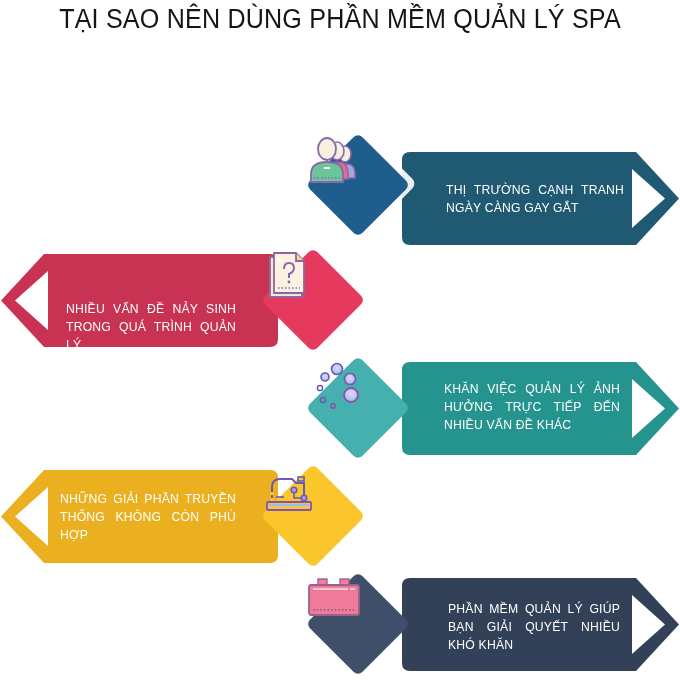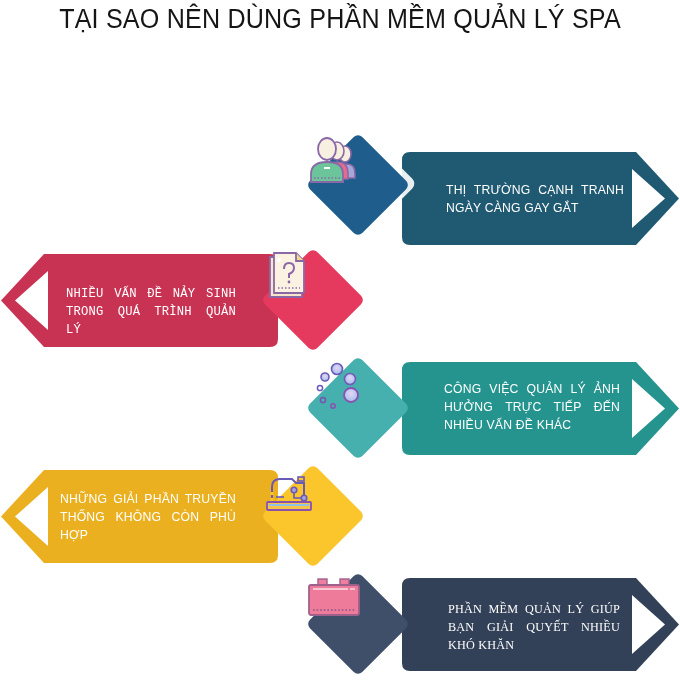--- a/index.html
+++ b/index.html
@@ -39,21 +39,21 @@
     <rect x="21" y="37" width="6" height="2" fill="#ffffff"></rect>
     <line x1="11" y1="48" x2="37" y2="48" stroke="#8a68a8" stroke-width="1.6" stroke-dasharray="1.5 2"></line>
   </svg>
 </div>
 
 <div class="banner" style="left:0px; top:254px;">
   <svg width="280" height="93">
     <path d="M270 0 H44 L1 46.5 L44 93 H270 Q278 93 278 85 V8 Q278 0 270 0 Z" fill="#c83253"></path>
     <path d="M48 17 L15 46.5 L48 76 Z" fill="#ffffff"></path>
   </svg>
-  <div class="txt" style="left:66px; top:31px; width:170px;font-family:Liberation Mono, monospace;">NHIỀU VẤN ĐỀ NẢY SINH TRONG QUÁ TRÌNH QUẢN LÝ</div>
+  <div class="txt" style="left:66px; top:46px; width:170px;">NHIỀU VẤN ĐỀ NẢY SINH TRONG QUÁ TRÌNH QUẢN LÝ</div>
 </div>
 <div class="diamond" style="left:258px; top:245px;">
   <svg width="110" height="110">
     <rect x="18" y="18" width="74" height="74" rx="6" fill="#e53a5d" transform="rotate(45 55 55)"></rect>
   </svg>
   <svg class="icon" viewBox="0 0 60 60">
     <path d="M12 12 H36 L44 20 V52 H12 Z" fill="#f7e6c8" stroke="#8a68a8" stroke-width="1.8"></path>
     <path d="M16 8 H38 L46 16 V48 H16 Z" fill="#fbf2e2" stroke="#8a68a8" stroke-width="1.8"></path>
     <path d="M38 8 V16 H46" fill="#f5d98a" stroke="#8a68a8" stroke-width="1.8"></path>
     <path d="M26 24 Q26 18 31 18 Q36 18 36 23 Q36 27 31 29 V33" fill="none" stroke="#8a68a8" stroke-width="2"></path>
@@ -61,21 +61,21 @@
     <line x1="20" y1="43" x2="42" y2="43" stroke="#8a68a8" stroke-width="1.6" stroke-dasharray="1.5 2"></line>
     <path d="M20 14 l1 -2 l1 2 l2 1 l-2 1 l-1 2 l-1 -2 l-2 -1 z" fill="#ffffff"></path>
   </svg>
 </div>
 
 <div class="banner" style="left:400px; top:362px;">
   <svg width="280" height="93">
     <path d="M10 0 H236 L279 46.5 L236 93 H10 Q2 93 2 85 V8 Q2 0 10 0 Z" fill="#25948e"></path>
     <path d="M232 17 L265 46.5 L232 76 Z" fill="#ffffff"></path>
   </svg>
-  <div class="txt" style="left:44px; top:18px; width:176px;">CÔNG VIỆC QUẢN LÝ ẢNH HƯỞNG TRỰC TIẾP ĐẾN NHIỀU VẤN ĐỀ KHÁC</div>
+  <div class="txt" style="left:44px; top:18px; width:176px;">KHĂN VIỆC QUẢN LÝ ẢNH HƯỞNG TRỰC TIẾP ĐẾN NHIỀU VẤN ĐỀ KHÁC</div>
 </div>
 <div class="diamond" style="left:303px; top:353px;">
   <svg width="110" height="110">
     <rect x="18" y="18" width="74" height="74" rx="6" fill="#46b0ae" transform="rotate(45 55 55)"></rect>
   </svg>
   <svg class="icon" viewBox="0 0 60 60">
     <defs>
       <radialGradient id="bub" cx="50%" cy="40%" r="60%">
         <stop offset="0%" stop-color="#e6d4f4"></stop>
         <stop offset="100%" stop-color="#9ec0ec"></stop>
@@ -113,21 +113,21 @@
     <rect x="9" y="41" width="44" height="8" rx="1" fill="#f6c34a" stroke="#8a50b0" stroke-width="1.8"></rect>
     <line x1="11" y1="44" x2="51" y2="44" stroke="#8ec4e8" stroke-width="2"></line>
   </svg>
 </div>
 
 <div class="banner" style="left:400px; top:578px;">
   <svg width="280" height="93">
     <path d="M10 0 H236 L279 46.5 L236 93 H10 Q2 93 2 85 V8 Q2 0 10 0 Z" fill="#334158"></path>
     <path d="M232 17 L265 46.5 L232 76 Z" fill="#ffffff"></path>
   </svg>
-  <div class="txt" style="left:48px; top:22px; width:172px;font-family:Liberation Serif, serif;">PHẦN MỀM QUẢN LÝ GIÚP BẠN GIẢI QUYẾT NHIỀU KHÓ KHĂN</div>
+  <div class="txt" style="left:48px; top:22px; width:172px;">PHẦN MỀM QUẢN LÝ GIÚP BẠN GIẢI QUYẾT NHIỀU KHÓ KHĂN</div>
 </div>
 <div class="diamond" style="left:303px; top:569px;">
   <svg width="110" height="110">
     <rect x="18" y="18" width="74" height="74" rx="6" fill="#3f4f6a" transform="rotate(45 55 55)"></rect>
   </svg>
   <svg class="icon" viewBox="0 0 60 60">
     <rect x="15" y="10" width="9" height="7" fill="#f07ea0" stroke="#a0608c" stroke-width="1.4"></rect>
     <rect x="37" y="10" width="9" height="7" fill="#f07ea0" stroke="#a0608c" stroke-width="1.4"></rect>
     <rect x="6" y="16" width="50" height="30" rx="2" fill="#ef7b9a" stroke="#a0608c" stroke-width="1.8"></rect>
     <line x1="10" y1="20" x2="45" y2="20" stroke="#fbe0ea" stroke-width="1.4"></line>

